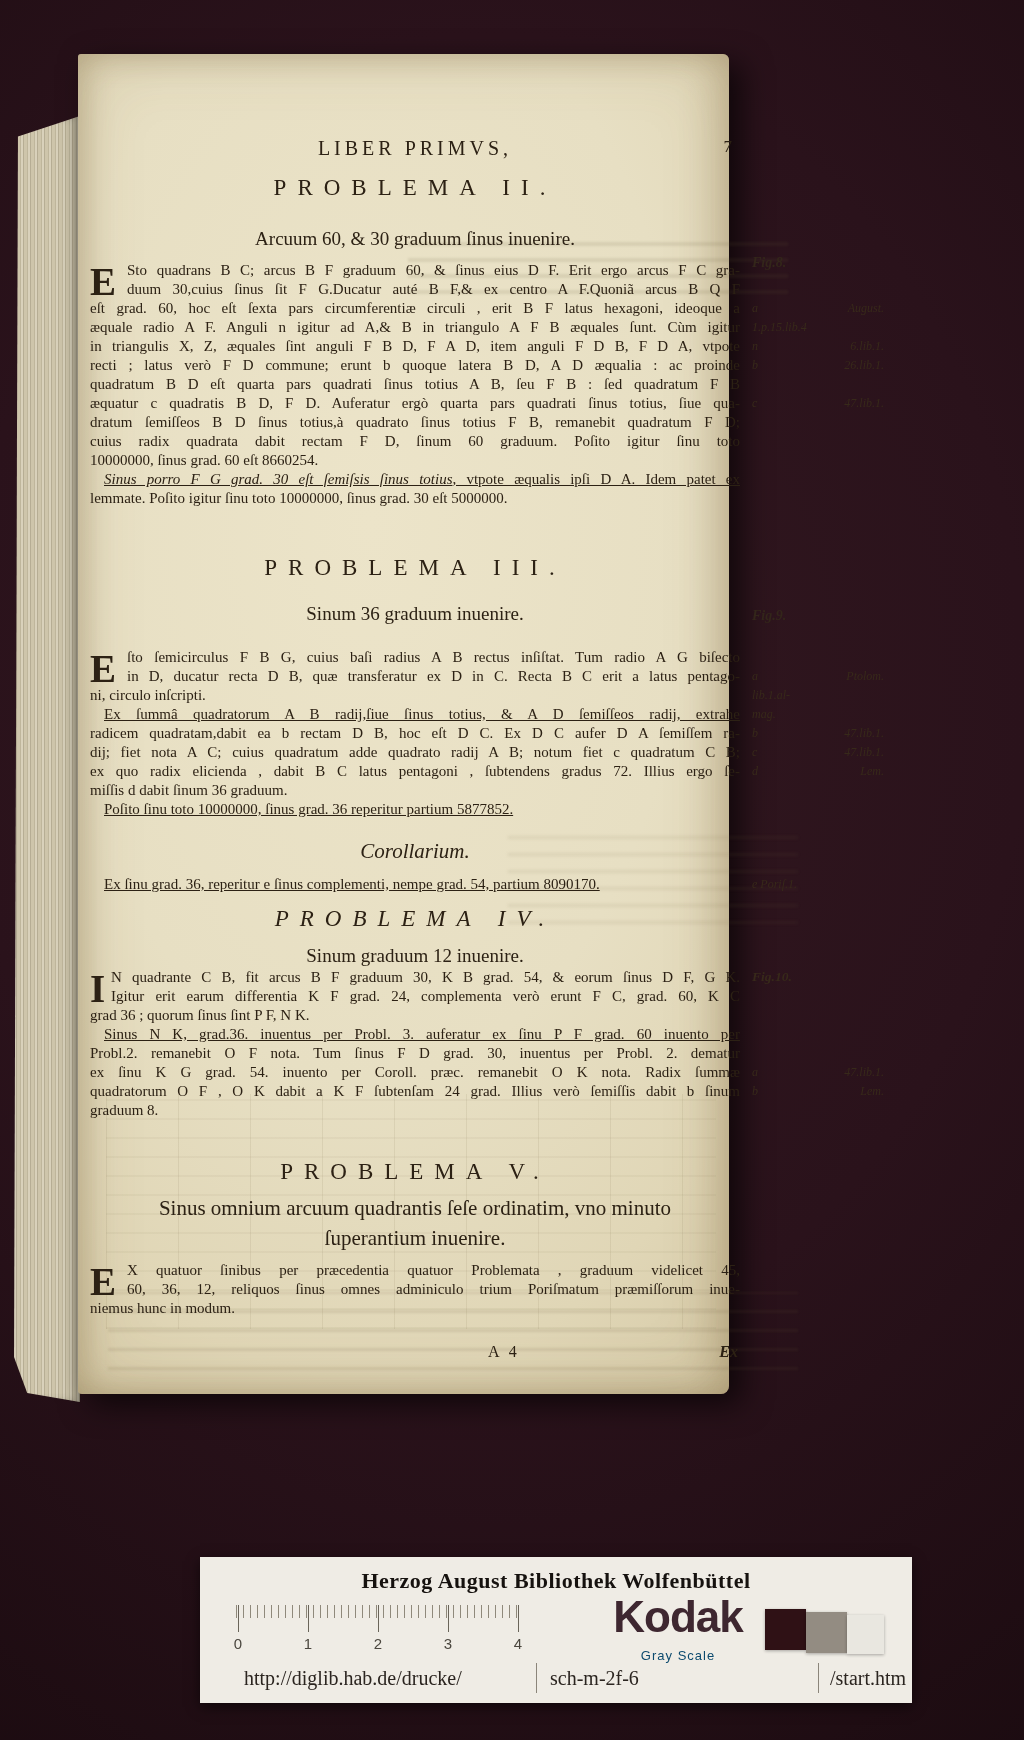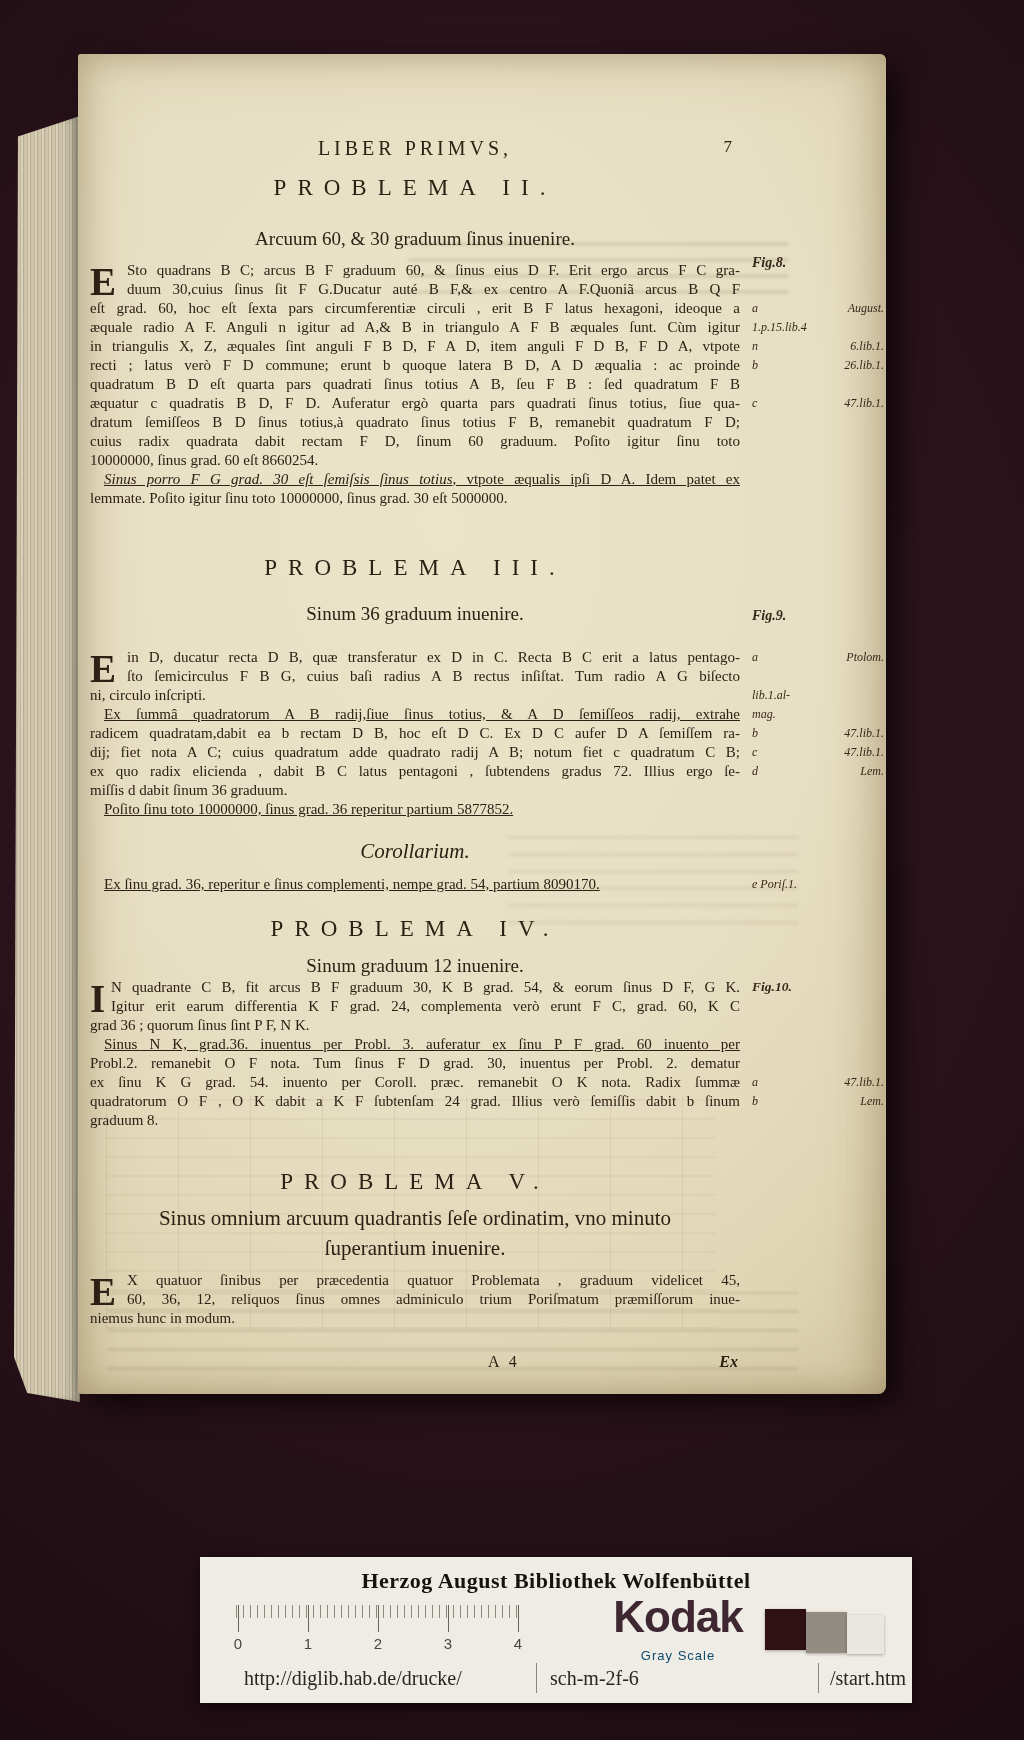--- a/index.html
+++ b/index.html
@@ -11,21 +11,21 @@
   }
 
   
   .book-edges{
     position:absolute;left:14px;top:116px;width:66px;height:1286px;
     background:repeating-linear-gradient(90deg,#d9d1bb 0 2px,#b6ad94 2px 3px,#cec5ab 3px 6px,#bfb69c 6px 7px);
     clip-path:polygon(6% 1.6%,100% 0,100% 100%,20% 99.3%,0 96.5%);
     box-shadow:inset -5px 0 8px rgba(0,0,0,.3);
   }
   .page{
-    position:absolute;left:78px;top:54px;width:808px;height:1340px;
+    position:absolute;left:78px;top:54px;width:651px;height:1340px;
     background:radial-gradient(95% 80% at 45% 35%, #ece4c9 0%, #e7dfc3 52%, #e0d6b6 80%, #d5c9a6 100%);
     box-shadow:12px 10px 30px rgba(0,0,0,.65),
                inset 0 0 70px rgba(118,94,48,.16),
                inset -16px 0 34px rgba(112,88,44,.22),
                inset 12px 0 26px rgba(112,88,44,.18);
     border-radius:3px 6px 8px 4px;
   }
   .ghost{position:absolute;pointer-events:none;}
   .g-a{top:188px;left:330px;width:380px;height:52px;
        background:repeating-linear-gradient(0deg, rgba(104,92,58,.12) 0 4px, transparent 4px 16px);
@@ -128,39 +128,39 @@
         <div class="line"><span class="t">10000000, ſinus grad. 60 eſt 8660254.</span></div>
       </div>
       <div class="para" style="margin-top: 0px;">
         <div class="line j ind"><span class="it">Sinus porro F G grad. 30 eſt ſemiſsis ſinus totius</span><span class="t">, vtpote æqualis ipſi D A.  Idem patet ex</span></div>
         <div class="line"><span class="t">lemmate.  Poſito igitur ſinu toto 10000000, ſinus grad. 30 eſt 5000000.</span></div>
       </div>
       <div class="heading" style="margin-top: 47px;">PROBLEMA III.</div>
       <div class="subtitle" style="margin-top: 21px;"><span class="sub-t">Sinum 36 graduum inuenire.</span><span class="fignote" style="top: 2px;">Fig.9.</span></div>
       <div class="para hascap" style="margin-top: 22px;">
         <span class="dropcap">E</span>
+        <div class="line j capind"><span class="t">ſto ſemicirculus F B G, cuius baſi radius A B rectus inſiſtat.  Tum radio A G biſecto</span></div>
         <div class="line j capind"><span class="t">in D, ducatur recta D B, quæ transferatur ex D in C.  Recta B C erit a latus pentago-</span><span class="mnote">a Ptolom.</span></div>
-        <div class="line j capind"><span class="t">ſto ſemicirculus F B G, cuius baſi radius A B rectus inſiſtat.  Tum radio A G biſecto</span></div>
         <div class="line"><span class="t">ni, circulo inſcripti.</span><span class="mnote">lib.1.al-</span></div>
       </div>
       <div class="para" style="margin-top: 0px;">
         <div class="line j ind"><span class="t">Ex ſummâ quadratorum A B radij,ſiue ſinus totius,  &amp; A D ſemiſſeos radij, extrahe</span><span class="mnote">mag.</span></div>
         <div class="line j"><span class="t">radicem quadratam,dabit ea b rectam D B, hoc eſt D C.  Ex D C aufer D A ſemiſſem ra-</span><span class="mnote">b 47.lib.1.</span></div>
         <div class="line j"><span class="t">dij; fiet nota A C; cuius quadratum adde quadrato radij A B; notum fiet c quadratum C B;</span><span class="mnote">c 47.lib.1.</span></div>
         <div class="line j"><span class="t">ex quo radix elicienda ,  dabit B C latus pentagoni , ſubtendens gradus 72.  Illius ergo ſe-</span><span class="mnote">d Lem.</span></div>
         <div class="line"><span class="t">miſſis d dabit ſinum 36 graduum.</span></div>
       </div>
       <div class="para" style="margin-top: 0px;">
         <div class="line ind"><span class="t">Poſito ſinu toto 10000000, ſinus grad. 36 reperitur partium 5877852.</span></div>
       </div>
       <div class="coroll" style="margin-top: 20px;">Corollarium.</div>
       <div class="para" style="margin-top: 12px;">
         <div class="line ind"><span class="t">Ex ſinu grad. 36, reperitur e ſinus complementi, nempe grad. 54, partium 8090170.</span><span class="mnote">e Poriſ.1.</span></div>
       </div>
-      <div class="heading" style="margin-top: 22px;">PROBLEMA IV.</div>
+      <div class="heading" style="margin-top: 12px; font-style: italic;">PROBLEMA IV.</div>
       <div class="subtitle" style="margin-top: 12px;"><span class="sub-t">Sinum graduum 12 inuenire.</span></div>
       <div class="para hascap narrowcap" style="margin-top: 0px;">
         <span class="dropcap">I</span>
         <div class="line j capind"><span class="t">N quadrante C B, fit arcus B F graduum 30, K B grad. 54,  &amp; eorum ſinus D F, G K.</span><span class="mnote fig">Fig.10.</span></div>
         <div class="line j capind"><span class="t">Igitur erit earum differentia K F grad. 24, complementa verò erunt  F C, grad. 60, K C</span></div>
         <div class="line"><span class="t">grad 36 ; quorum ſinus ſint P F, N K.</span></div>
       </div>
       <div class="para" style="margin-top: 0px;">
         <div class="line j ind"><span class="t">Sinus N K, grad.36. inuentus per Probl. 3.  auferatur ex ſinu P F grad. 60 inuento per</span></div>
         <div class="line j"><span class="t">Probl.2. remanebit O F nota.  Tum ſinus F D grad. 30, inuentus per Probl. 2.  dematur</span></div>

